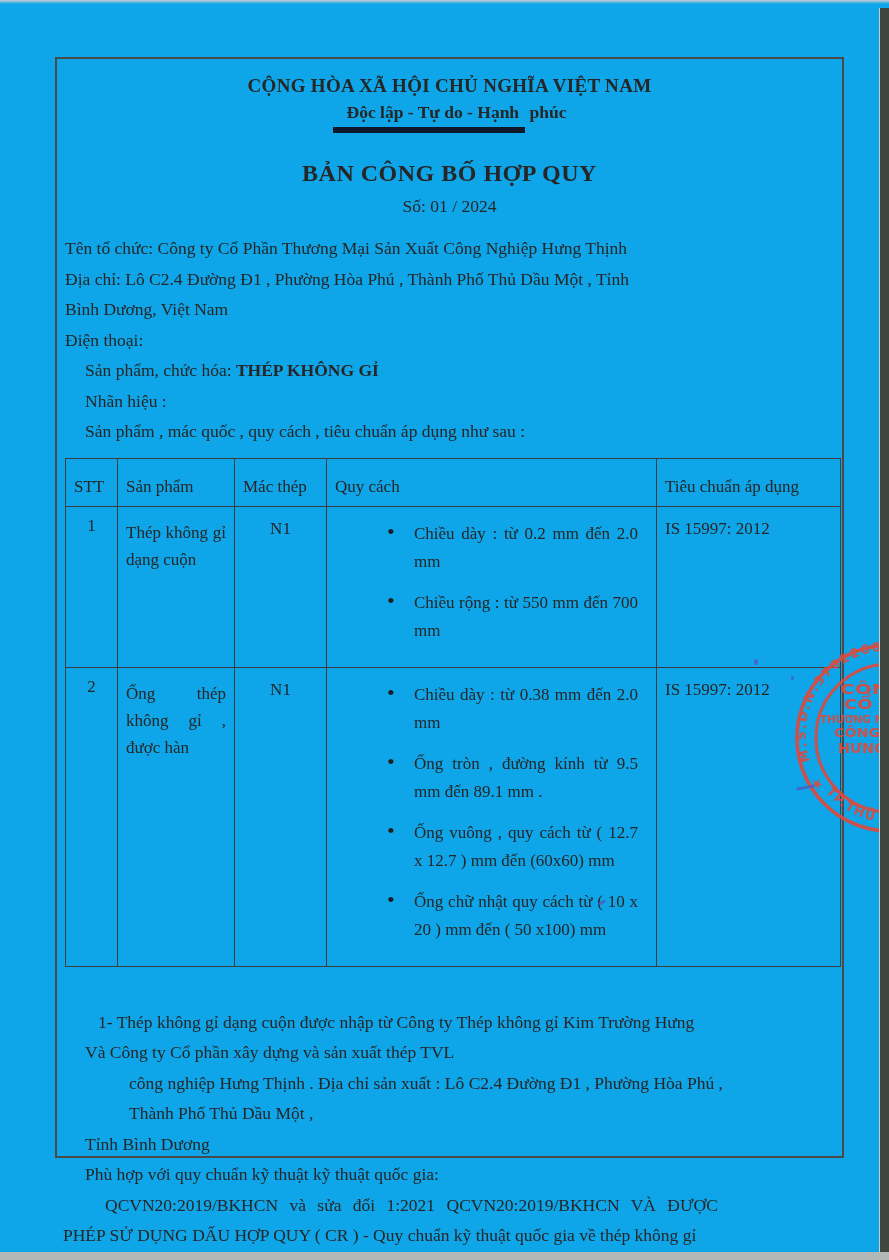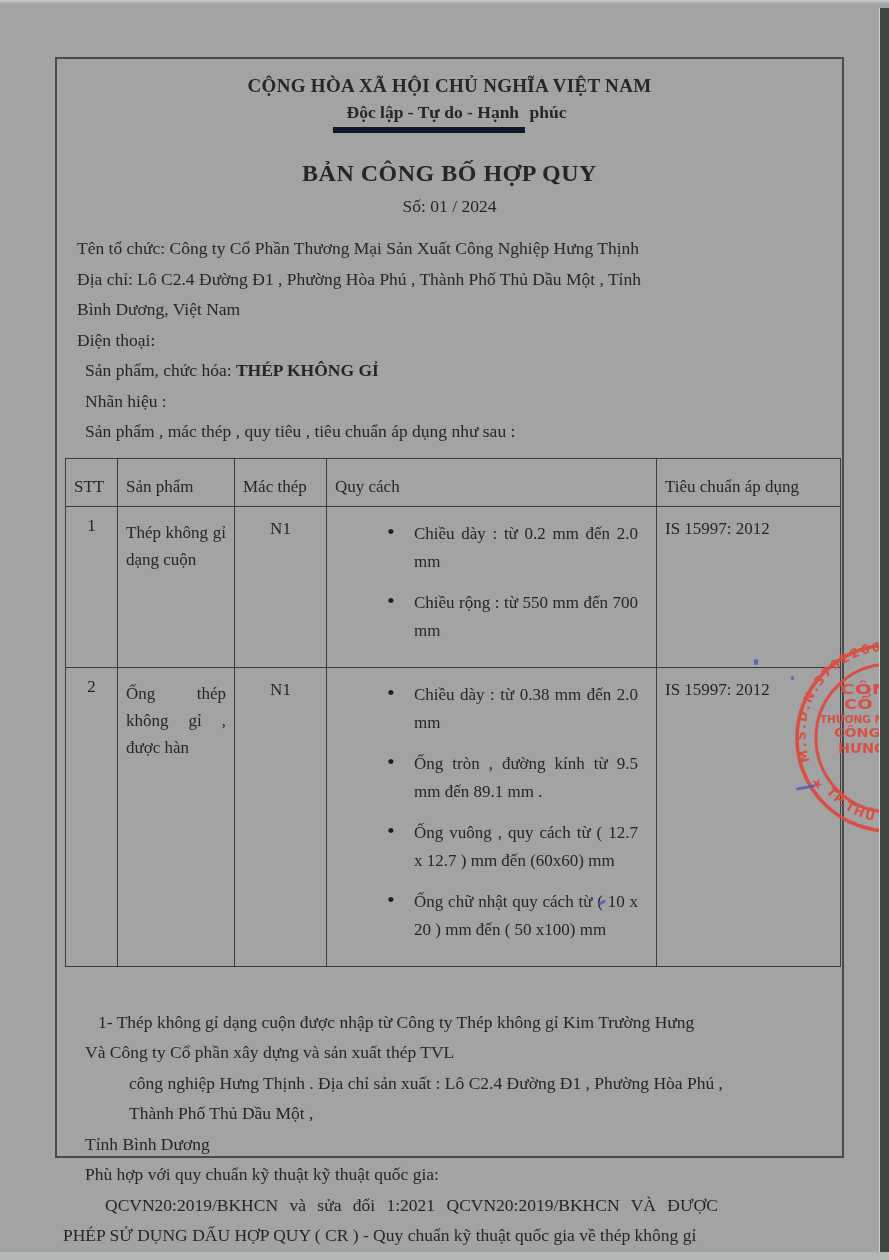--- a/index.html
+++ b/index.html
@@ -1,19 +1,19 @@
 <!DOCTYPE html>
 <html><head>
 <meta charset="utf-8">
 <style>
   html,body{margin:0;padding:0;background:#ffffff;}
   .page{
     position:relative;
     width:889px;height:1260px;
-    background:#a3a3a3;
+    background:#0ea5e9;
     overflow:hidden;
     font-family:"Liberation Serif","DejaVu Serif",serif;
     color:#262626;
   }
   
   .edge-top{position:absolute;left:0;top:0;width:889px;height:4px;
     background:linear-gradient(to bottom,#c9cdd2,rgba(255,255,255,0));}
   .edge-right{position:absolute;right:0;top:8px;width:9px;height:1252px;
     background:#3f453f;border-left:1px solid #c9cec9;}
   .edge-bottom{position:absolute;left:0;top:1252px;width:889px;height:8px;background:#b2b8b5;}
@@ -23,21 +23,21 @@
     border:2px solid #4a4a4a;box-sizing:border-box;
     padding:12px 8px 0 8px;
   }
   .center{text-align:center;}
   .republic{font-size:19px;font-weight:bold;letter-spacing:.3px;margin-top:4px;}
   .motto{font-size:17.5px;font-weight:bold;margin-top:5px;}
   .motto .ul{border-bottom:6px solid #0f172a;padding:0 6px 4px 14px;display:inline-block;}
   .doc-title{font-size:24px;font-weight:bold;letter-spacing:.5px;margin-top:27px;}
   .doc-number{font-size:17.5px;margin-top:9px;}
   .info{margin-top:16px;font-size:17.5px;line-height:30.5px;}
-  .info .ln{margin-left:12px;}
+  .info .ln{}
   .info .ln.ind{margin-left:20px;}
   .info b{font-weight:bold;}
   
   table.spec{
     border-collapse:collapse;margin-top:11px;margin-left:0px;
     width:775px;table-layout:fixed;font-size:17px;
   }
   table.spec th,table.spec td{
     border:1.6px solid #3c3c3c;vertical-align:top;
     padding:9px 8px;box-sizing:border-box;
@@ -87,21 +87,21 @@
     <div class="center doc-title">BẢN CÔNG BỐ HỢP QUY</div>
     <div class="center doc-number">Số: 01 / 2024</div>
 
     <div class="info">
       <div class="ln">Tên tổ chức: Công ty Cổ Phần Thương Mại Sản Xuất Công Nghiệp Hưng Thịnh</div>
       <div class="ln">Địa chỉ: Lô C2.4 Đường Đ1 , Phường Hòa Phú , Thành Phố Thủ Dầu Một , Tỉnh</div>
       <div class="ln">Bình Dương, Việt Nam</div>
       <div class="ln">Điện thoại:</div>
       <div class="ln ind"><span>Sản phẩm, chức hóa: </span><b>THÉP KHÔNG GỈ</b></div>
       <div class="ln ind">Nhãn hiệu :</div>
-      <div class="ln ind">Sản phẩm , mác thép , quy tiêu , tiêu chuẩn áp dụng như sau :</div>
+      <div class="ln ind">Sản phẩm , mác quốc , quy cách , tiêu chuẩn áp dụng như sau :</div>
     </div>
 
     <table class="spec">
       <colgroup>
         <col class="c-stt">
           <col class="c-sp">
           <col class="c-mt">
           <col class="c-qc">
           <col class="c-tc">
       </colgroup>

